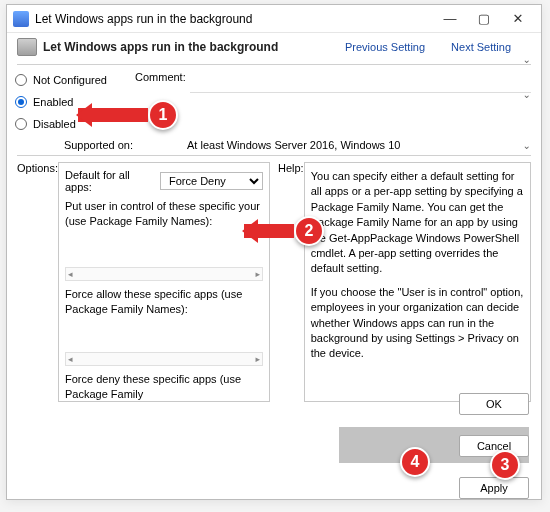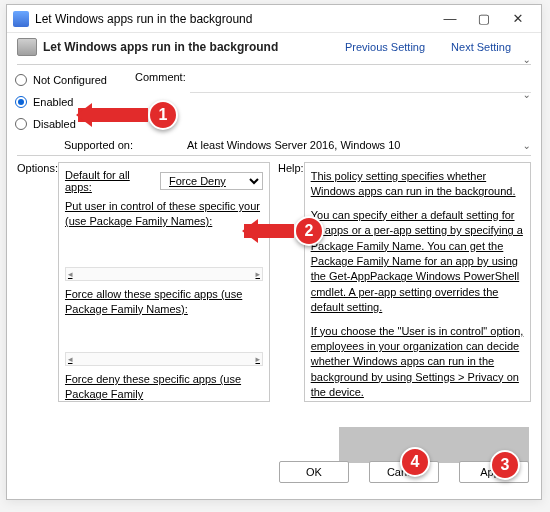--- a/index.html
+++ b/index.html
@@ -40,28 +40,28 @@
 .radio.selected { border-color:#0a64d8;}
 .radio.selected::after { content:""; width:6px; height:6px; border-radius:50%; background:#0a64d8;}
 .comment-box { flex:1; height:22px; border:none; border-bottom:1px solid #ddd;}
 .supported { display:flex; align-items:flex-end; margin:6px 0 4px 0;gap:40px;}
 .supported label { width:118px; text-align:right; margin-right:14px; font-size:11px;}
 .supported span { font-size:11px;}
 .sep { margin:4px 10px 0 10px; border-bottom:1px solid #d0d0d0;}
 .columns { display:flex; padding:6px 10px 0 10px; gap:8px; height:246px;}
 .col { flex:1; display:flex; flex-direction:row; }
 .col-label { font-size:11px; margin-bottom:6px; }
-.panel { flex:1; border:1px solid #c8c8c8; background:#fff; padding:6px; overflow:hidden; font-size:11px; position:relative;text-decoration:underline;}
+.panel { flex:1; border:1px solid #c8c8c8; background:#fff; padding:6px; overflow:hidden; font-size:11px; position:relative;}
 .opt-row { display:flex; align-items:center; gap:10px; margin-bottom:6px;}
 .opt-row select { font-size:11px; padding:1px 20px 1px 4px; border:1px solid #bbb; background:#fff;}
 .list-label { font-size:11px; line-height:1.35; margin-bottom:2px;}
 .h-scroll { height:14px; border:1px solid #e0e0e0; display:flex; justify-content:space-between; align-items:center; padding:0 2px; margin:4px 0 6px 0; font-size:9px; color:#888; background:#fafafa;}
 .help-text p { font-size:11px; line-height:1.4; margin-bottom:8px;}
 .footer-btns {
-  position:absolute; right:12px; bottom:16px; display:flex; gap:20px;
+  position:absolute; right:12px; bottom:0; display:flex; gap:20px;flex-direction:column;
 }
 button.ui {
   min-width:70px; height:22px; font-size:11px; background:#fff; border:1px solid #a8a8a8; border-radius:2px;
   padding:0 10px; cursor:pointer;
 }
 .callout { position:absolute; display:flex; align-items:center; z-index:20;}
 .red-circle { width:30px; height:30px; border-radius:50%; background:#e22b2b; border:2px solid #fff; box-shadow:0 2px 4px rgba(0,0,0,.35); color:#fff; font-weight:700; font-size:16px; display:flex; align-items:center; justify-content:center;}
 
 .arrow-l {
   position:relative; width:70px; height:14px; background:#e22b2b;
@@ -156,21 +156,20 @@
         <div class="h-scroll">
             <span>◂</span>
             <span>▸</span>
           </div>
         <div class="list-label">Force deny these specific apps (use Package Family</div>
       </div>
     </div>
     <div class="col">
       <div class="col-label">Help:</div>
       <div class="panel help-text">
-        <p>This policy setting specifies whether Windows apps can run in the background.</p>
         <p>You can specify either a default setting for all apps or a per-app setting by specifying a Package Family Name. You can get the Package Family Name for an app by using the Get-AppPackage Windows PowerShell cmdlet. A per-app setting overrides the default setting.</p>
         <p>If you choose the "User is in control" option, employees in your organization can decide whether Windows apps can run in the background by using Settings &gt; Privacy on the device.</p>
 
       </div>
     </div>
   </div>
 
   <div class="dim-overlay"></div>
 
   <div class="footer-btns">

